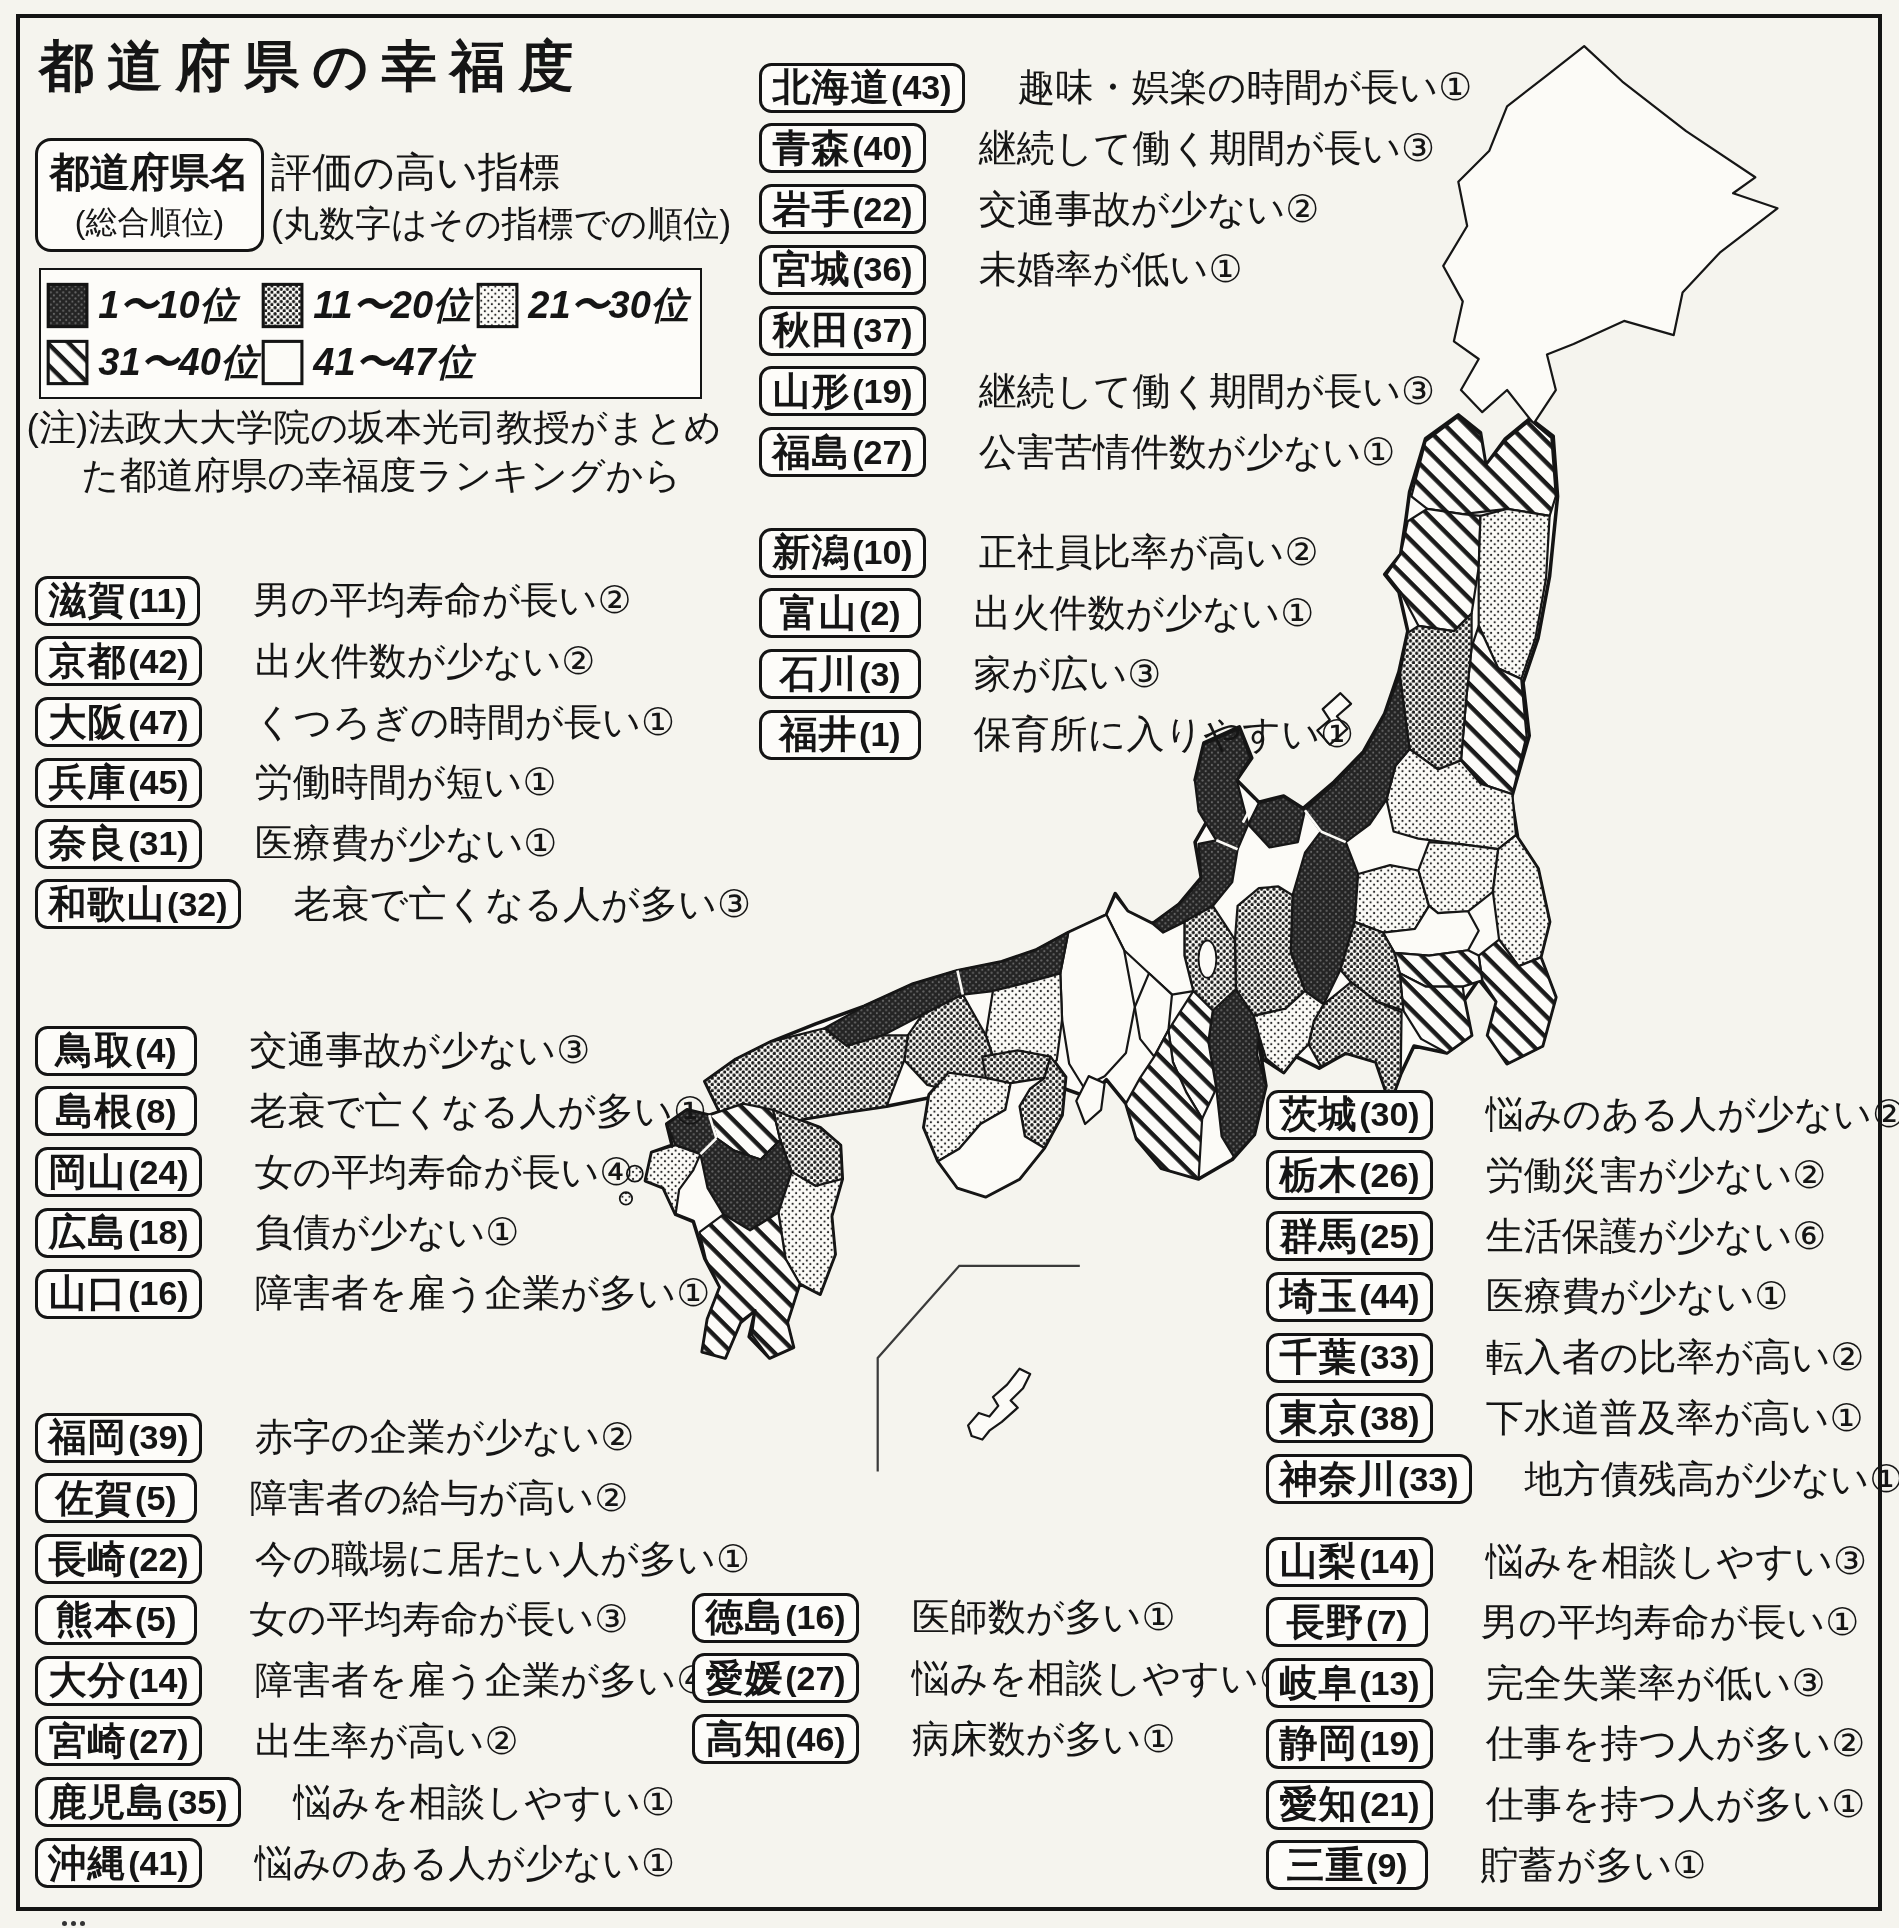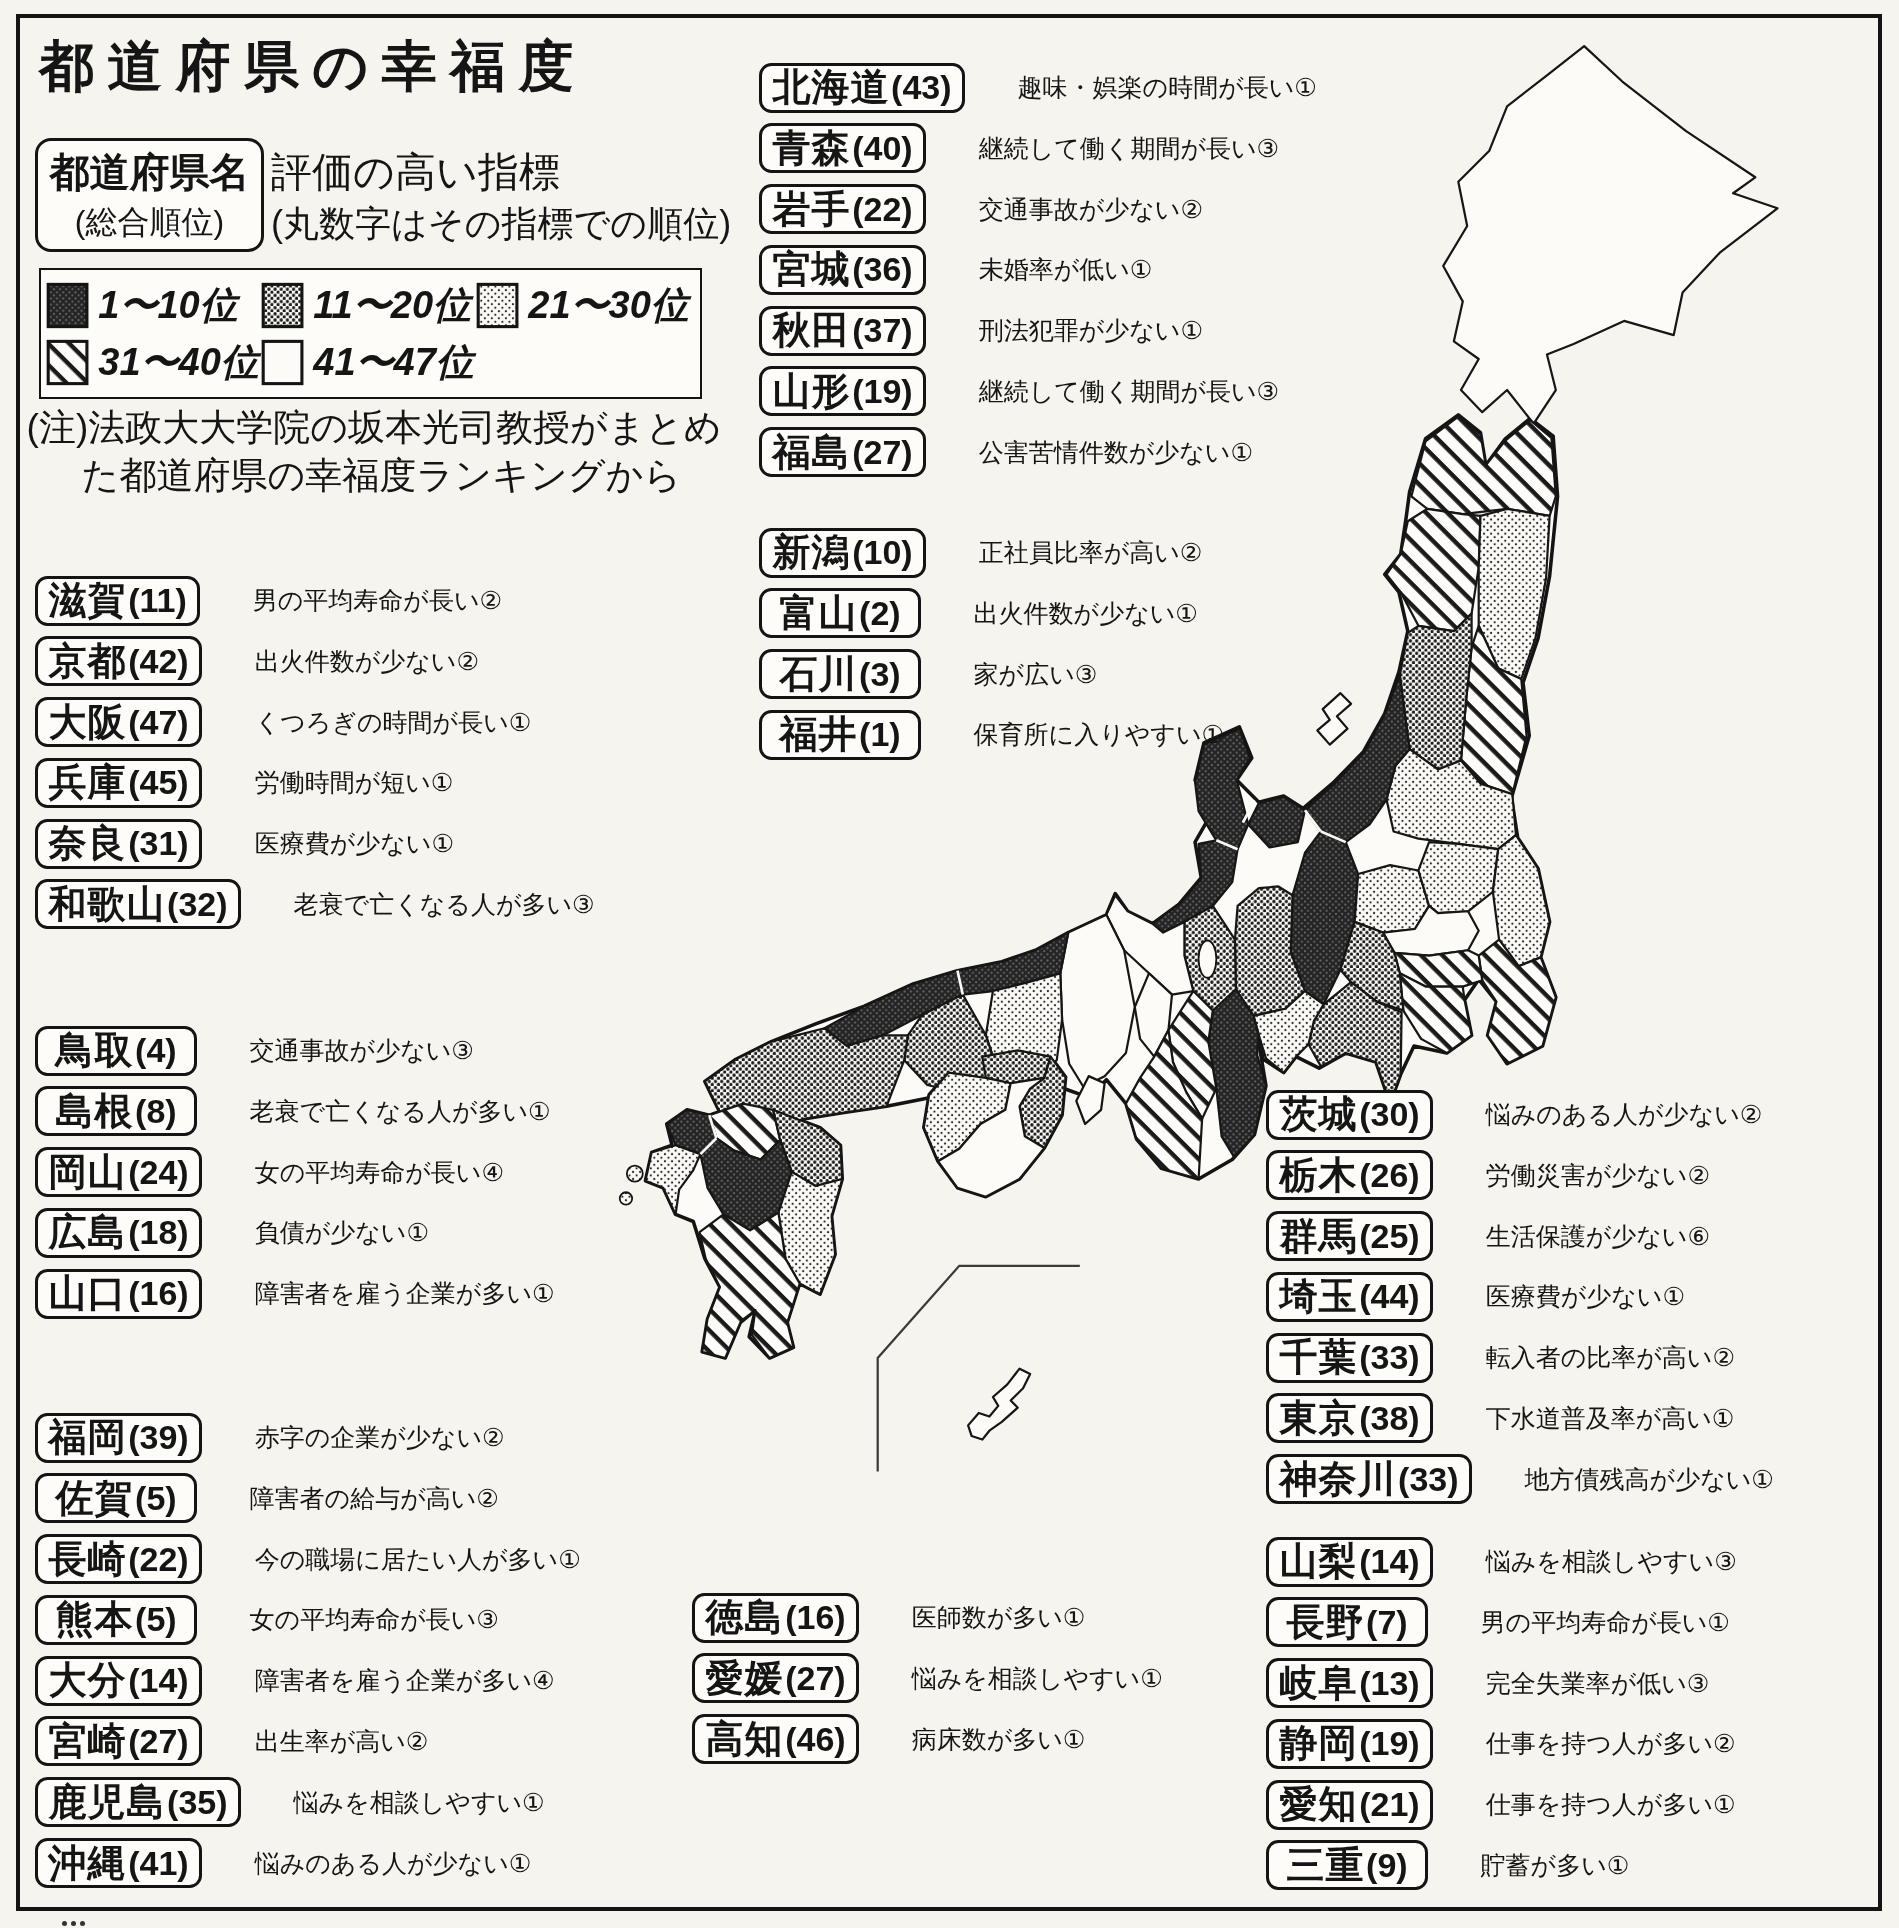--- a/index.html
+++ b/index.html
@@ -21,21 +21,21 @@
   .legend-item svg{margin-right:8px;flex:0 0 auto;}
   .legend-label{font-size:38px;font-weight:600;white-space:nowrap;font-style:italic;}
   .note{left:26.6px;top:404px;font-size:37px;line-height:1.3;font-weight:500;white-space:nowrap;}
   .n2{padding-left:55px;}
   .col{display:flex;flex-direction:column;}
   .entry{display:flex;align-items:center;margin-bottom:9.8px;height:51px;gap:40px;}
   .pbox{display:inline-flex;align-items:center;justify-content:center;min-width:135px;height:44px;
         border:3.1px solid #141414;border-radius:12.4px;background:#fdfcf9;padding:0 10.6px;white-space:nowrap;}
   .pname{font-size:38px;font-weight:800;letter-spacing:0.9px;}
   .prank{font-size:34px;font-weight:600;margin-left:1.8px;}
-  .pdesc{font-size:25px;font-weight:500;margin-left:12.4px;white-space:nowrap;text-align:right;}
+  .pdesc{font-size:38px;font-weight:500;margin-left:12.4px;white-space:nowrap;text-align:right;}
   .artifact{left:62px;top:1913px;width:35px;height:7px;z-index:3;}
   .artifact i{display:inline-block;width:5.3px;height:5.3px;background:#333;border-radius:50%;margin-right:3.5px;}
 </style>
 </head>
 <body>
 
 <div class="page">
   <div class="frame"></div>
 
   <svg id="map-svg" width="1899" height="1928" viewBox="0 0 2142 2175">
@@ -209,21 +209,20 @@
           <span class="pname">宮城</span>
           <span class="prank">(36)</span>
         </span>
         <span class="pdesc">未婚率が低い①</span>
       </div>
       <div class="entry">
         <span class="pbox">
           <span class="pname">秋田</span>
           <span class="prank">(37)</span>
         </span>
-        <span class="pdesc">刑法犯罪が少ない①</span>
       </div>
       <div class="entry">
         <span class="pbox">
           <span class="pname">山形</span>
           <span class="prank">(19)</span>
         </span>
         <span class="pdesc">継続して働く期間が長い③</span>
       </div>
       <div class="entry">
         <span class="pbox">

